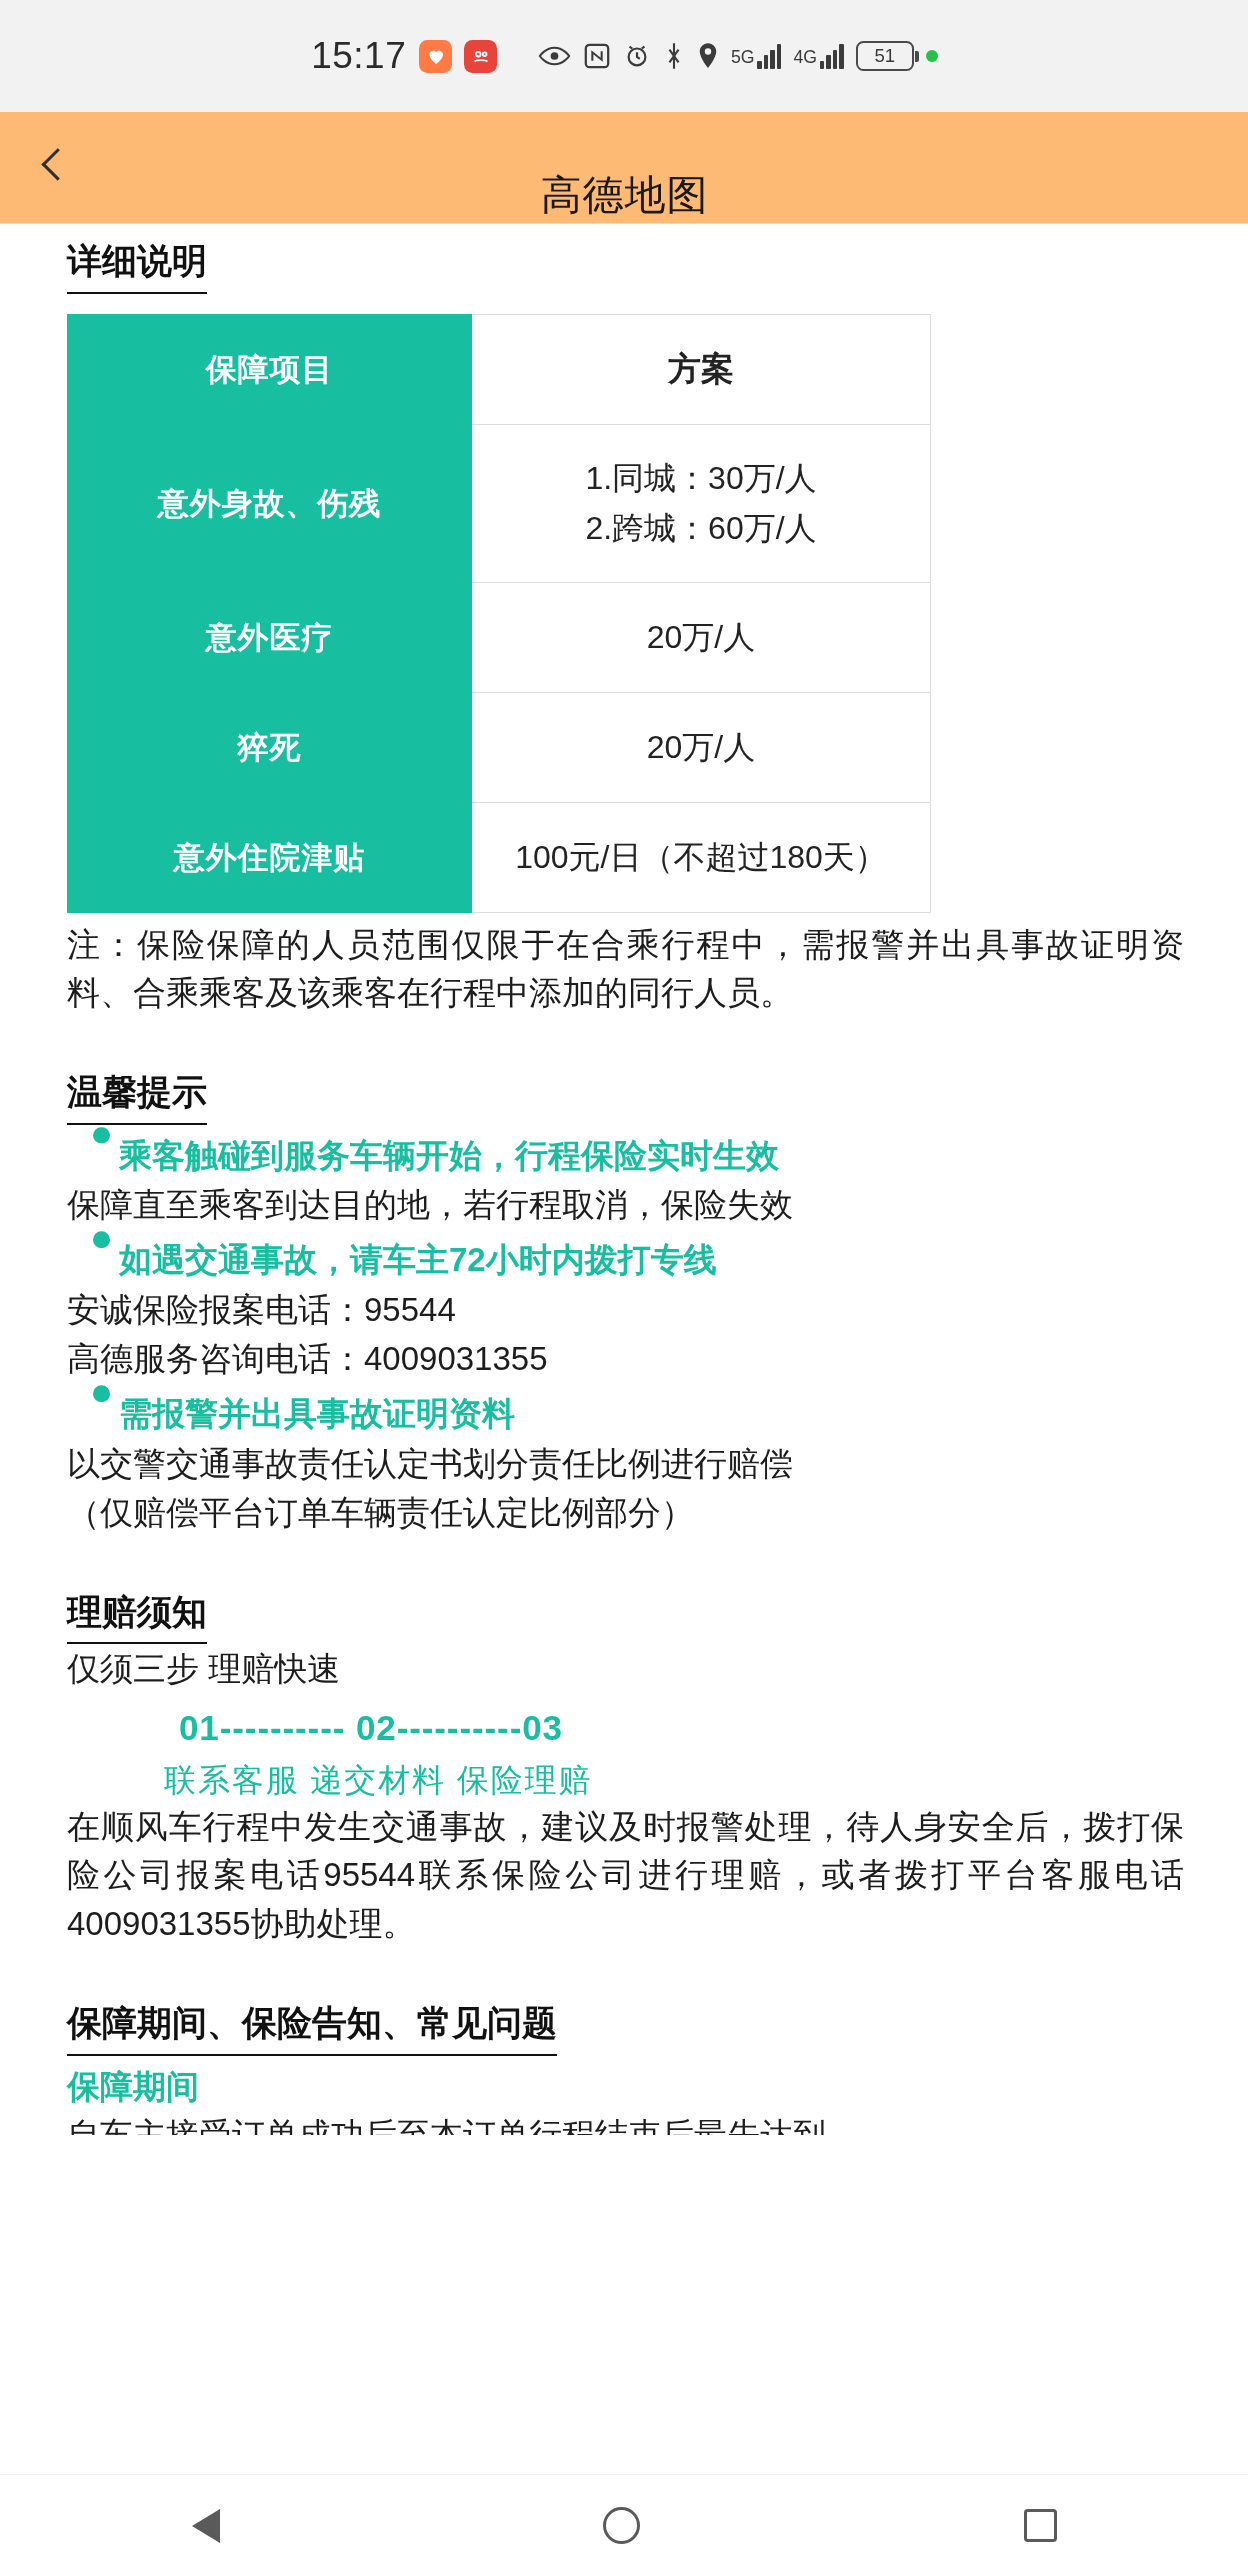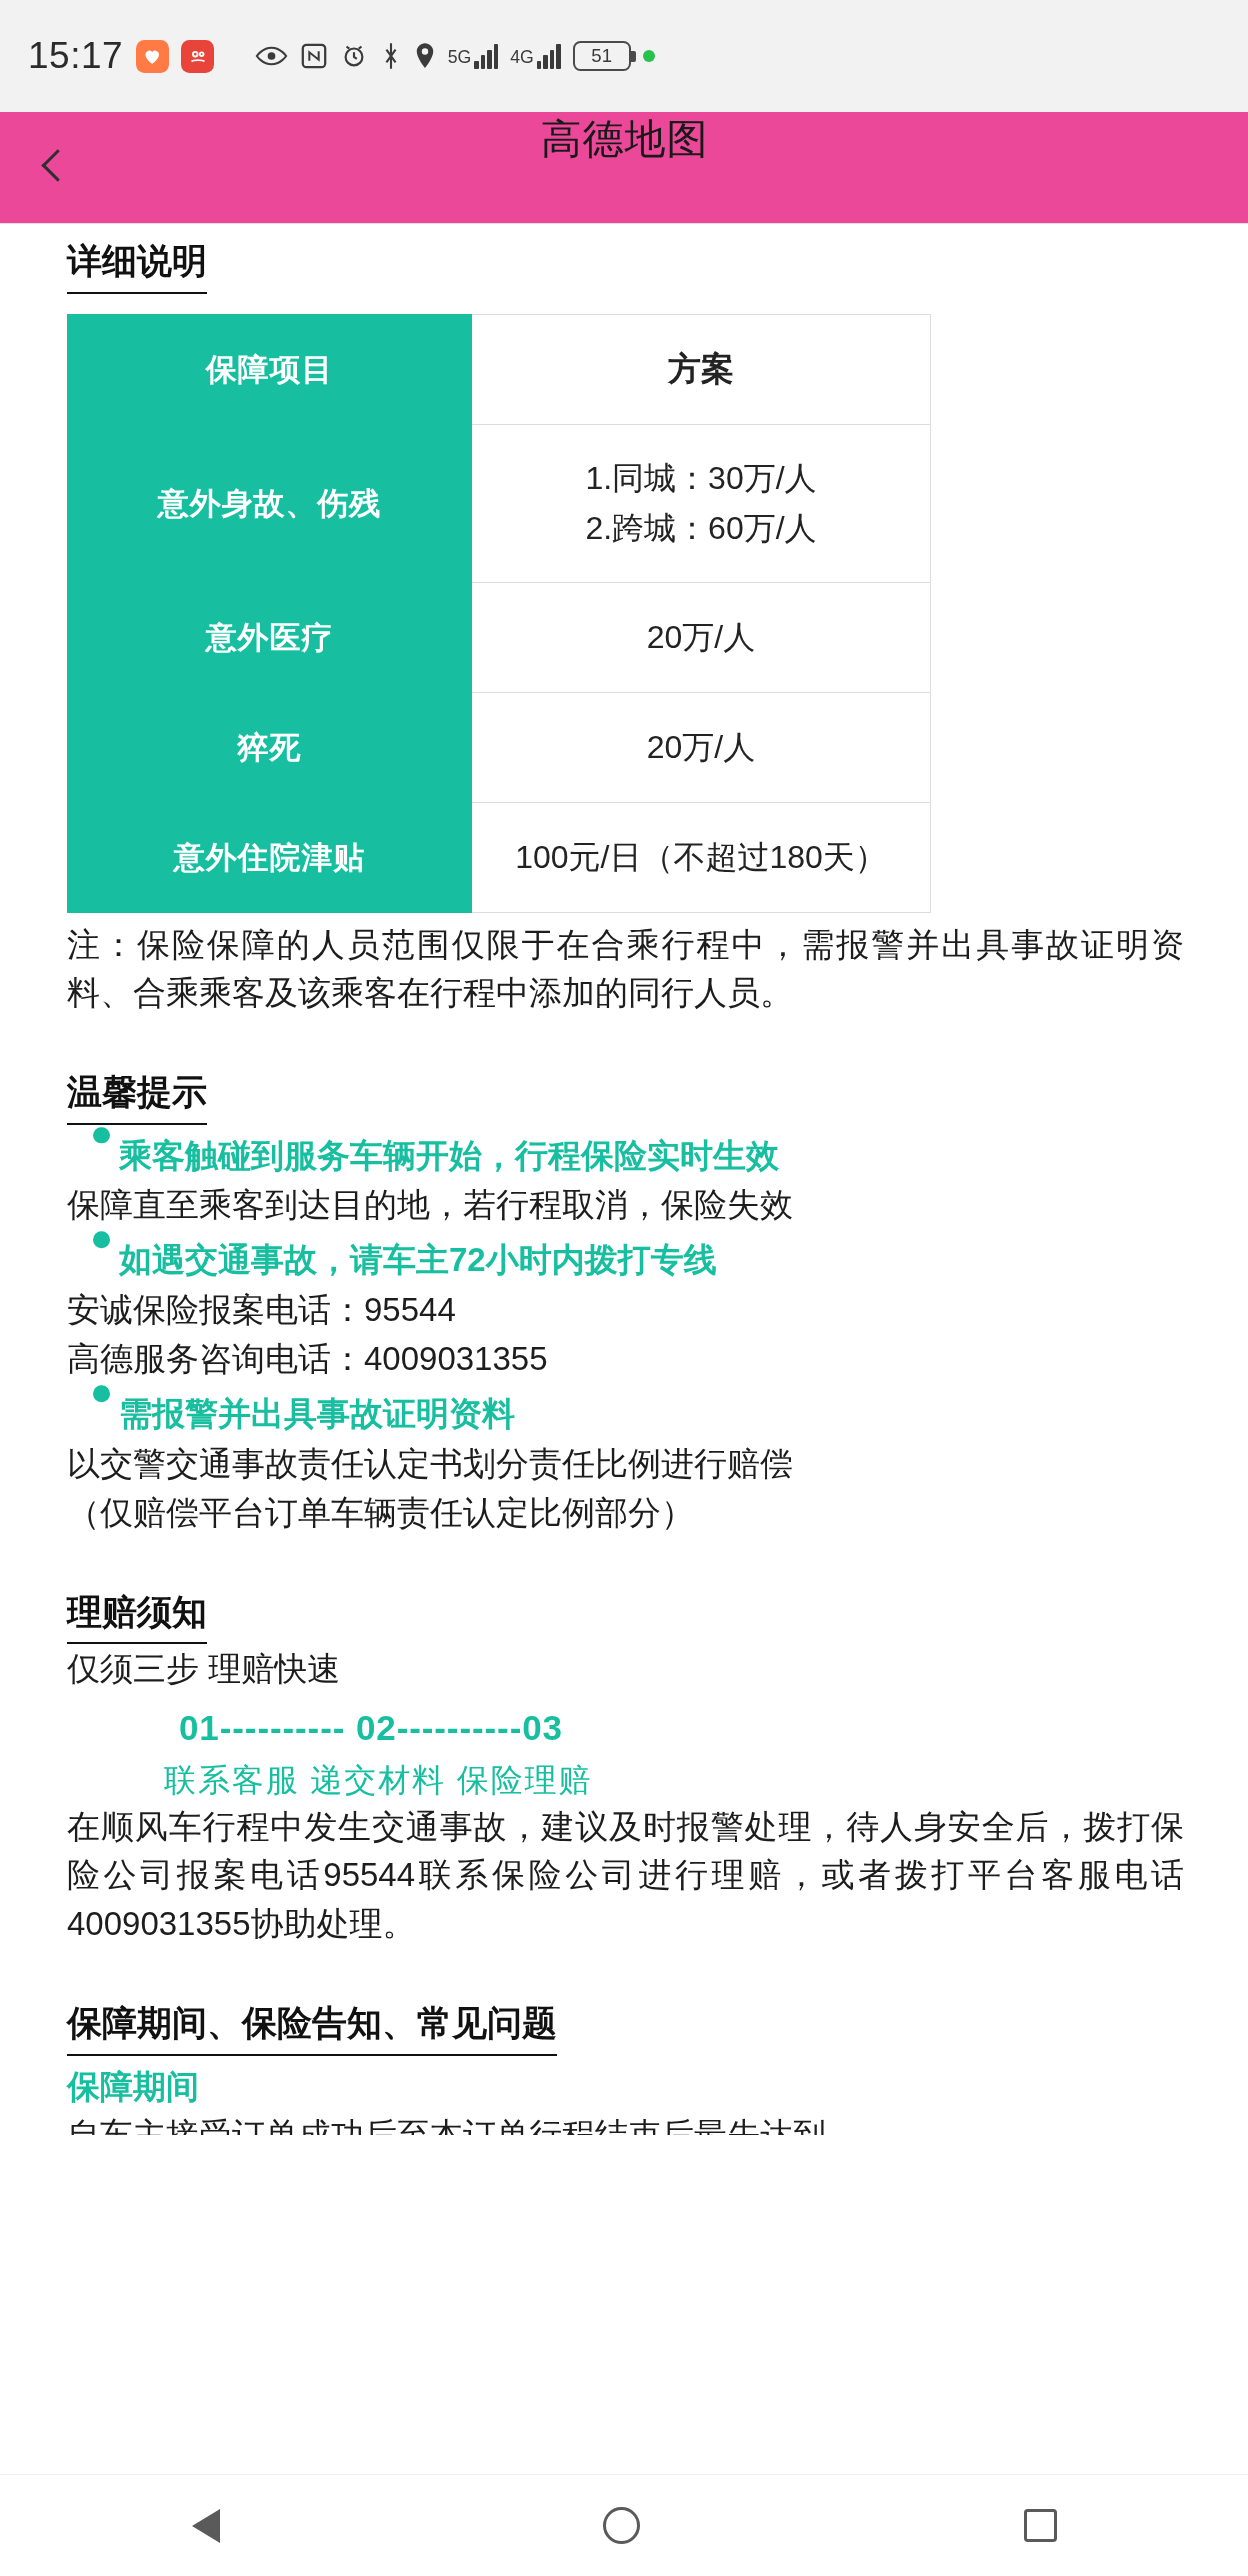--- a/index.html
+++ b/index.html
@@ -17,20 +17,21 @@
     background: #ffffff;
     overflow: hidden;
   }
 
   
   .statusbar {
     height: 112px;
     background: #f2f2f2;
     display: flex;
     align-items: center;
+    justify-content: center;
     gap: 13px;
     padding: 0 28px;
   }
   .sb-clock {
     font-size: 37px;
     color: #2b2b2b;
     letter-spacing: 0.5px;
     font-weight: 400;
   }
   .sb-icons { display: flex; align-items: center; gap: 12px; }
@@ -68,23 +69,23 @@
   .battery::after {
     content: "";
     position: absolute; right: -7.4px; top: 8.4px;
     width: 4.6px; height: 11px; background: #4a4a4a; border-radius: 0 1.9px 1.9px 0;
   }
   .dot-green { width: 12px; height: 12px; border-radius: 50%; background: #27c24c; }
 
   
   .titlebar {
     height: 112px;
-    background: #ec4899;
+    background: #fdba74;
     display: flex;
-    align-items: flex-start;
+    align-items: flex-end;
     position: relative;
     border-bottom: 0.9px solid #e2e2e2;
   }
   .back-btn {
     width: 102px; height: 112px;
     display: flex; align-items: center; justify-content: center;
   }
   .chev {
     width: 20.4px; height: 37px;
     position: relative;

